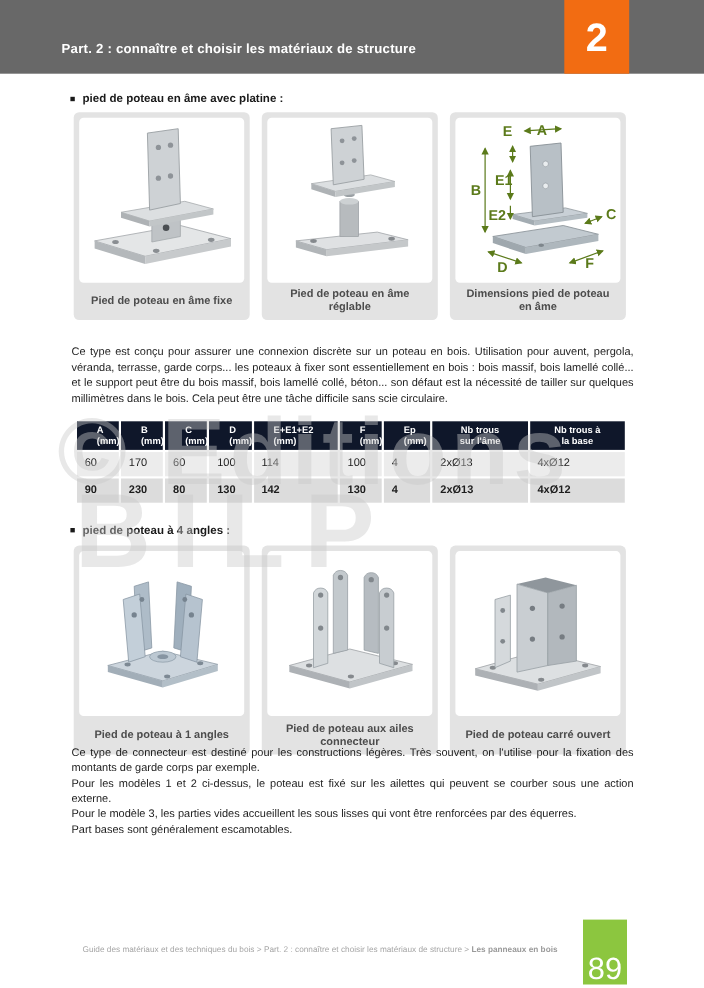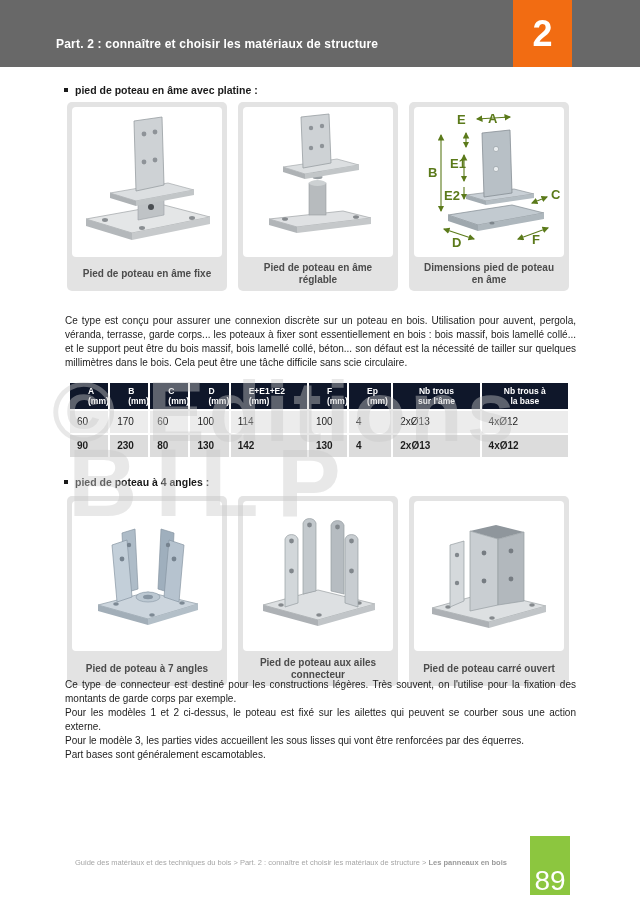--- a/index.html
+++ b/index.html
@@ -293,21 +293,21 @@
           <polygon points="97,39 112,44 107,101 92,96" fill="#b6c3cf" stroke="#8795a2" stroke-width="0.7"></polygon>
           <circle cx="50" cy="58" r="2.4" fill="#76838f"></circle>
           <circle cx="102" cy="58" r="2.4" fill="#76838f"></circle>
           <circle cx="57" cy="44" r="2.2" fill="#76838f"></circle>
           <circle cx="96" cy="44" r="2.2" fill="#76838f"></circle>
 
           <ellipse cx="76" cy="96" rx="12" ry="5" fill="#bcc8d2" stroke="#8795a2" stroke-width="0.6"></ellipse>
           <ellipse cx="76" cy="96" rx="5" ry="2.2" fill="#8795a2"></ellipse>
         </svg>
       </div>
-      <div class="caption">Pied de poteau à 7 angles</div>
+      <div class="caption">Pied de poteau à 1 angles</div>
     </div>
 
     <div class="card">
       <div class="photo">
         <svg width="150" height="150" viewBox="0 0 150 150">
 
           <polygon points="20,104 75,89 132,103 75,119" fill="#dde0e2" stroke="#a5a9ac" stroke-width="0.8"></polygon>
           <polygon points="20,104 75,119 75,125 20,110" fill="#adb1b5"></polygon>
           <polygon points="75,119 132,103 132,109 75,125" fill="#c1c5c8"></polygon>
           <ellipse cx="38" cy="104" rx="2.8" ry="1.8" fill="#85898d"></ellipse>

